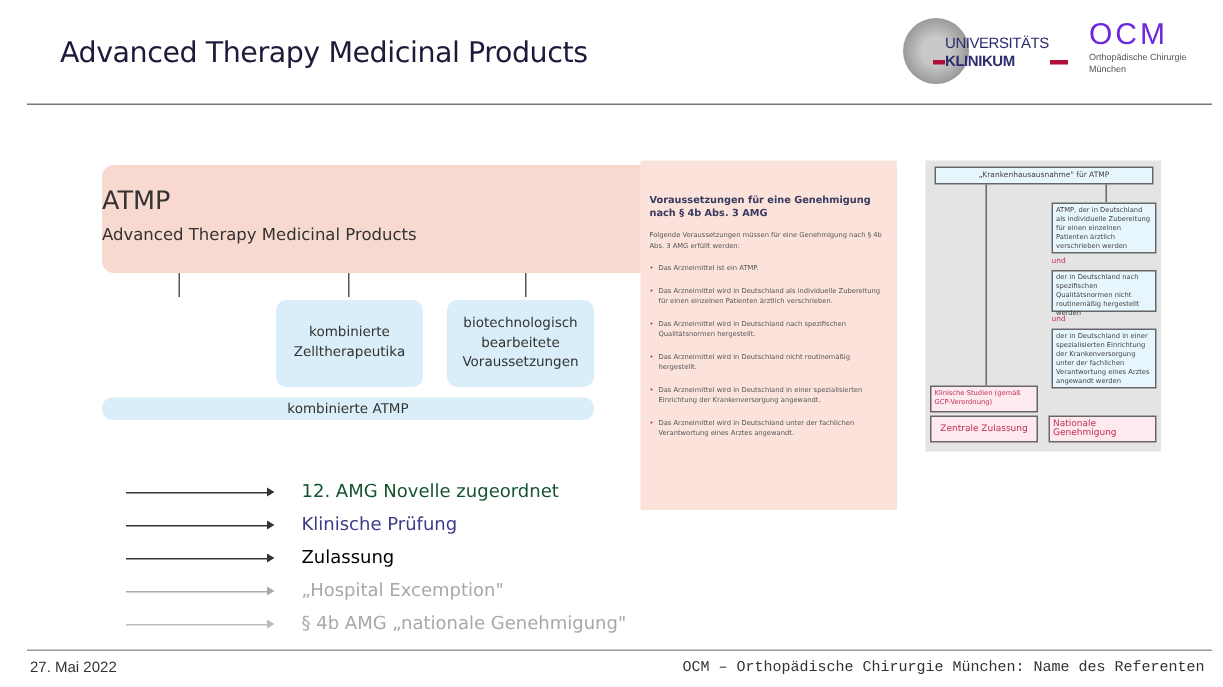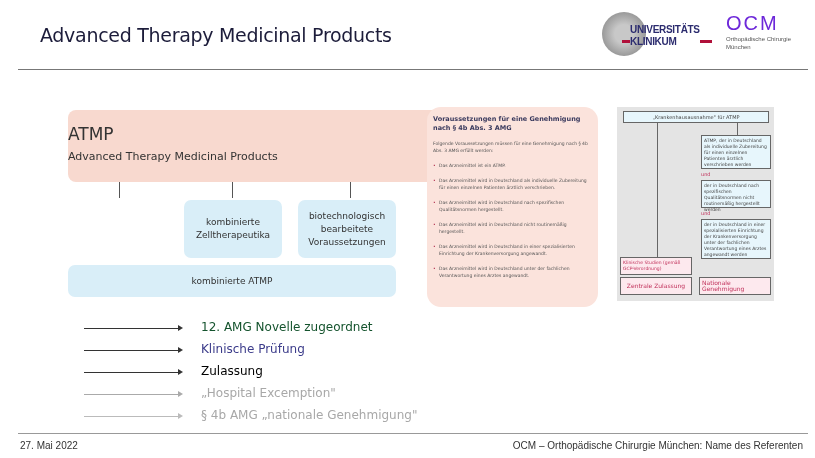--- a/index.html
+++ b/index.html
@@ -1,41 +1,41 @@
 <!DOCTYPE html>
 <html><head>
 <meta charset="utf-8">
 <style>
   * { box-sizing: border-box; margin: 0; padding: 0; }
   body { width: 815px; height: 458px; background: #ffffff; position: relative; overflow: hidden; font-family: "DejaVu Sans", sans-serif; }
   .title { position: absolute; left: 40px; top: 24px; font-size: 19px; color: #1c1c3a; font-family: "DejaVu Sans", sans-serif; letter-spacing: -0.3px; }
   .top-rule { position: absolute; left: 18px; top: 69px; width: 790px; height: 1px; background: #777; }
   .bottom-rule { position: absolute; left: 18px; top: 433px; width: 790px; height: 1px; background: #999; }
   .footer-left { position: absolute; left: 20px; top: 440px; font-size: 10px; color: #333; font-family: "Liberation Sans", sans-serif; }
-  .footer-right { position: absolute; right: 12px; top: 440px; font-size: 10px; color: #333; font-family: Liberation Sans, sans-serif; }
+  .footer-right { position: absolute; right: 12px; top: 440px; font-size: 10px; color: #333; font-family: Liberation Mono, monospace; }
 
   .logo-uk { position: absolute; left: 600px; top: 12px; width: 115px; height: 44px; }
   .seal { position: absolute; left: 2px; top: 0; width: 44px; height: 44px; border-radius: 50%; background: radial-gradient(circle, #c8c8c8 30%, #9a9a9a 70%, #bdbdbd 100%); }
-  .uk-text1 { position: absolute; left: 30px; top: 12px; font-size: 10px; font-weight: bold; color: #2b2b6e; font-family: "Liberation Sans", sans-serif; letter-spacing: -0.3px; }
+  .uk-text1 { position: absolute; left: 30px; top: 12px; font-size: 10px; font-weight: normal; color: #2b2b6e; font-family: "Liberation Sans", sans-serif; letter-spacing: -0.3px; }
   .uk-text2 { position: absolute; left: 30px; top: 24px; font-size: 10px; font-weight: bold; color: #2b2b6e; font-family: "Liberation Sans", sans-serif; letter-spacing: -0.3px; }
   .uk-bar { position: absolute; left: 22px; top: 28px; width: 8px; height: 3px; background: #b0103a; }
   .uk-bar2 { position: absolute; left: 100px; top: 28px; width: 12px; height: 3px; background: #b0103a; }
   .ocm-logo { position: absolute; left: 726px; top: 12px; }
   .ocm-big { font-size: 20px; color: #6d28d9; font-family: "Liberation Sans", sans-serif; letter-spacing: 2px; }
   .ocm-sub { font-size: 6px; color: #555; font-family: "Liberation Sans", sans-serif; line-height: 8px; }
 
   .diagram { position: absolute; left: 68px; top: 110px; width: 328px; height: 188px; }
   .atmp-box { position: absolute; left: 0; top: 0; width: 376px; height: 72px; background: #f8d9cf; border-radius: 8px; text-align: left; }
   .atmp-title { font-size: 17px; color: #333; padding-top: 14px; }
   .atmp-sub { font-size: 11px; color: #333; margin-top: 6px; }
   .conn { position: absolute; top: 72px; width: 1px; height: 16px; background: #555; }
   .sub-box { position: absolute; top: 90px; height: 58px; background: #d9eef8; border-radius: 7px; display: flex; align-items: center; justify-content: center; text-align: center; font-size: 9px; color: #333; line-height: 13px; }
-  .comb-box { position: absolute; left: 0; top: 155px; width: 328px; height: 32px; background: #d9eef8; border-radius: 7px; display: flex; align-items: center; justify-content: center; font-size: 9px; color: #333; }
+  .comb-box { position: absolute; left: 0; top: 155px; width: 328px; height: 15px; background: #d9eef8; border-radius: 7px; display: flex; align-items: center; justify-content: center; font-size: 9px; color: #333; }
 
-  .req-panel { position: absolute; left: 427px; top: 107px; width: 171px; height: 200px; background: #fbe3dc; padding: 8px 6px; border-radius: 14px; }
+  .req-panel { position: absolute; left: 427px; top: 107px; width: 171px; height: 233px; background: #fbe3dc; padding: 22px 6px; }
   .req-title { font-size: 6.5px; color: #3a3a5e; font-weight: bold; line-height: 9px; }
   .req-intro { font-size: 4.5px; color: #555; line-height: 7px; margin-top: 7px; }
   .req-item { font-size: 4.5px; color: #555; line-height: 7px; margin-top: 8px; padding-left: 6px; position: relative; }
   .req-item::before { content: "•"; position: absolute; left: 0; color: #b03050; }
 
   .flow { position: absolute; left: 617px; top: 107px; width: 157px; height: 194px; background: #e4e4e4; }
   .fb { position: absolute; border: 1px solid #666; background: #e7f6fc; font-size: 4.5px; color: #444; line-height: 6px; padding: 2px; }
   .fb-red { background: #fde9ee; color: #c0305a; font-size: 6px; display:flex; align-items:center; justify-content:center; }
   .fline { position: absolute; background: #666; }
   .und { position: absolute; font-size: 5px; color: #c0305a; }

